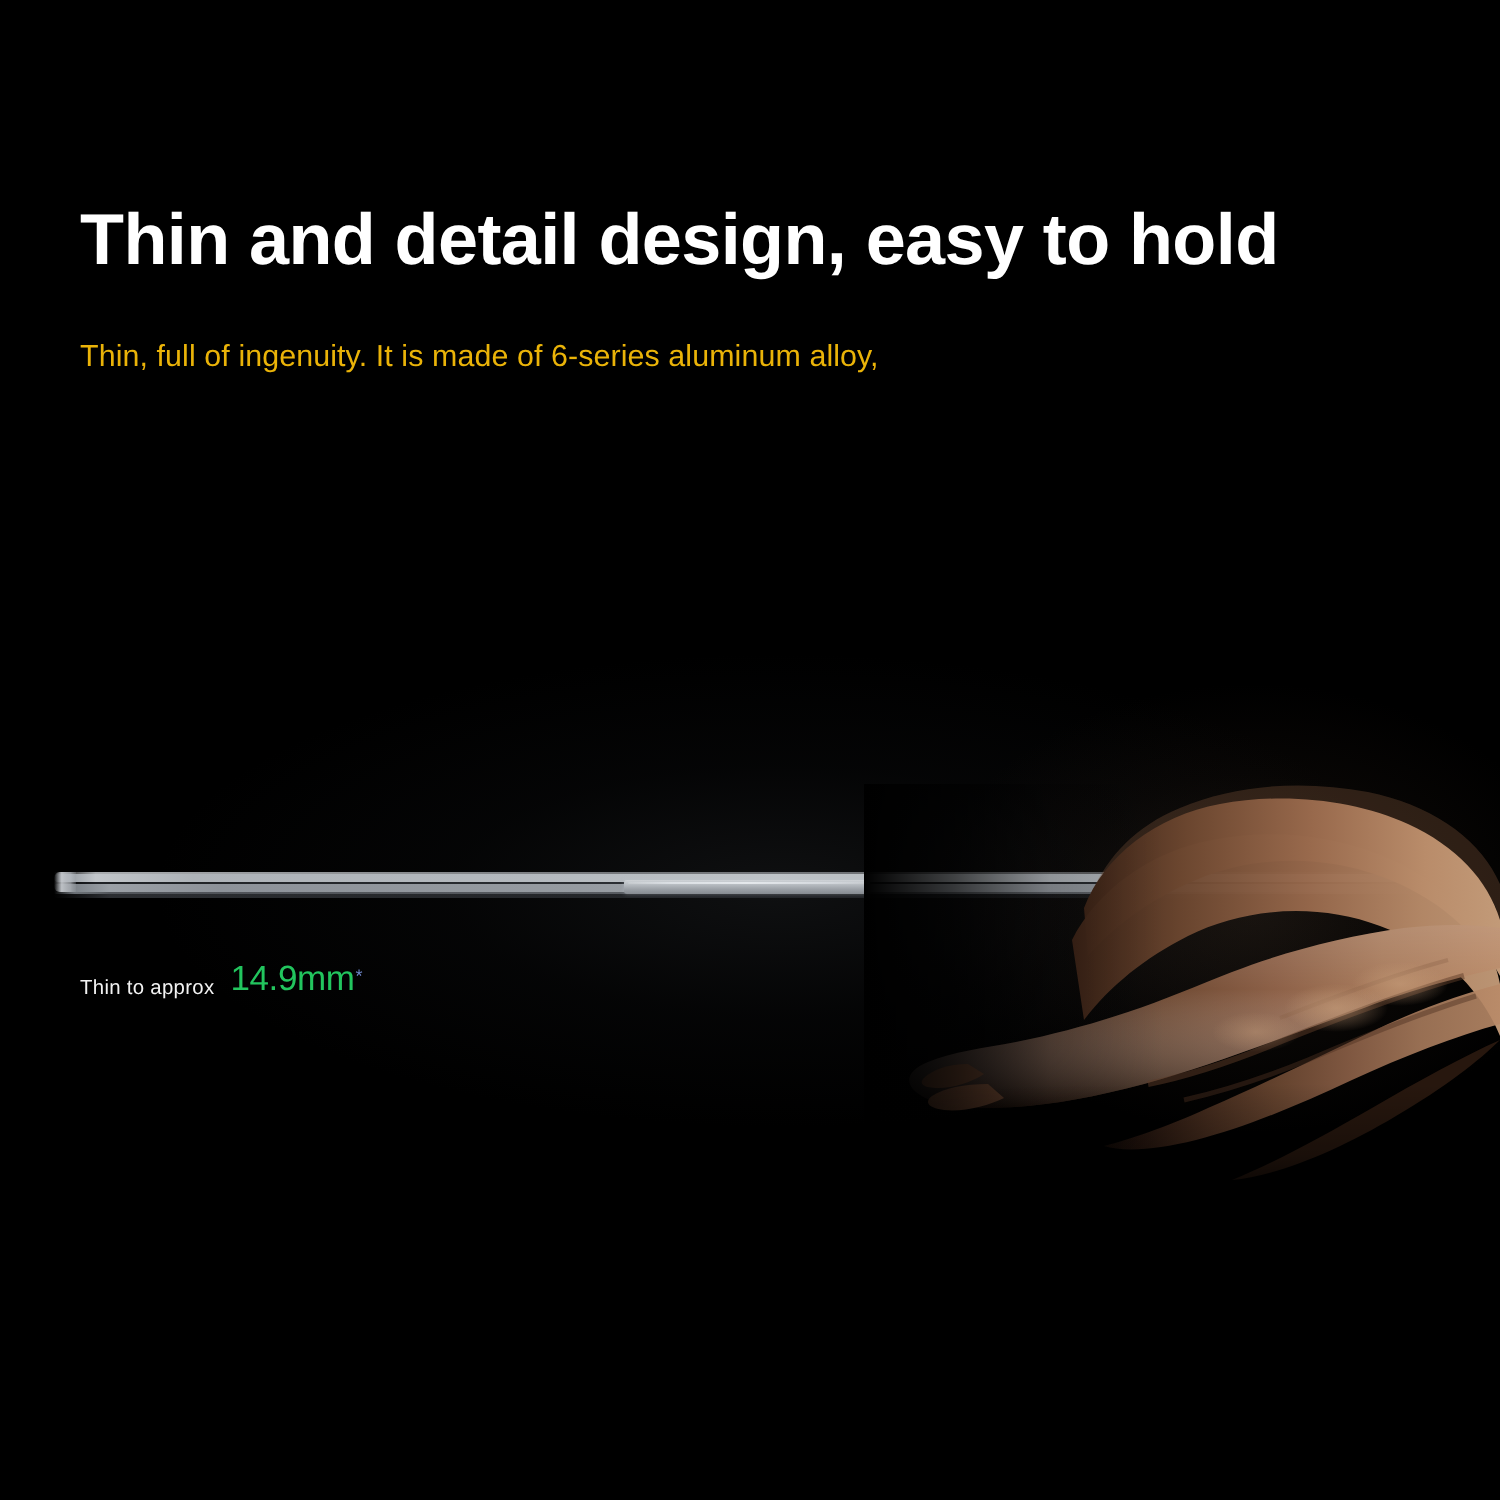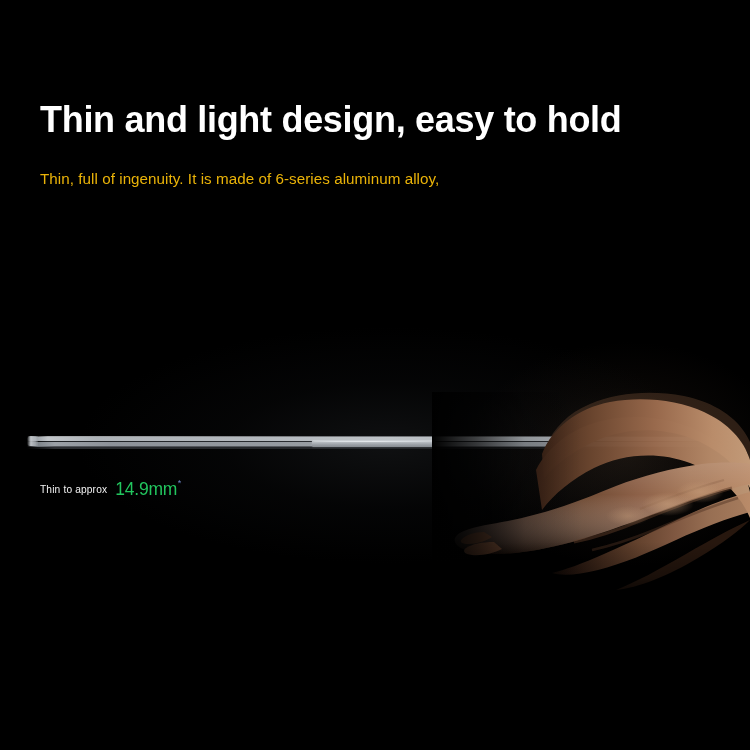--- a/index.html
+++ b/index.html
@@ -194,21 +194,21 @@
         rgba(0,0,0,0.55) 55%,
         rgba(0,0,0,0.92) 100%);
   }
 
   
   .callout {
     position: absolute;
     left: 40px;
     top: 479px;
     display: flex;
-    align-items: center;
+    align-items: flex-end;
     white-space: nowrap;
   }
   .callout .lead {
     font-size: 10.2px;
     color: #f2f2f2;
     letter-spacing: 0.15px;
   }
   .callout .value {
     font-size: 17.5px;
     color: #22c55e;
@@ -235,21 +235,21 @@
   #hand svg { display: block; width: 100%; height: 100%; }
 </style>
 </head>
 <body>
 
 <div id="stage">
 
   <div class="glow-wide"></div>
   <div class="glow-right"></div>
 
-  <div class="headline">Thin and light design, easy to hold</div>
+  <div class="headline">Thin and detail design, easy to hold</div>
 
   <div class="bodycopy">
     <span class="line">Thin, full of ingenuity. It is made of 6-series aluminum alloy,</span>
   </div>
 
   <div id="laptop">
     <div class="lid-top"></div>
     <div class="lid-spec"></div>
     <div class="seam"></div>
     <div class="base"></div>

